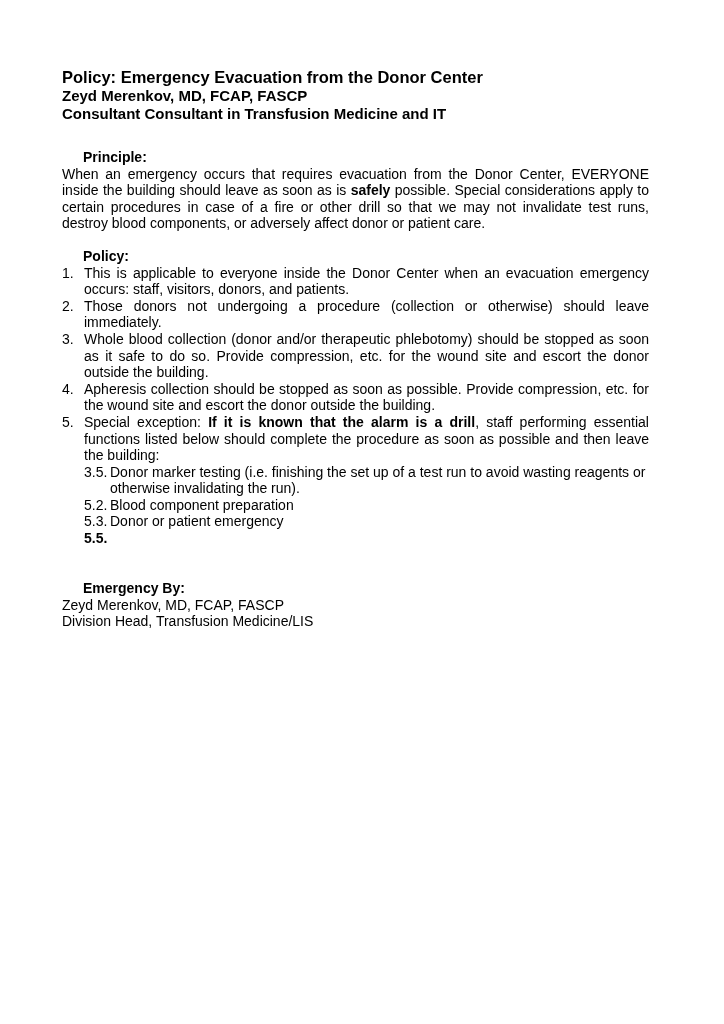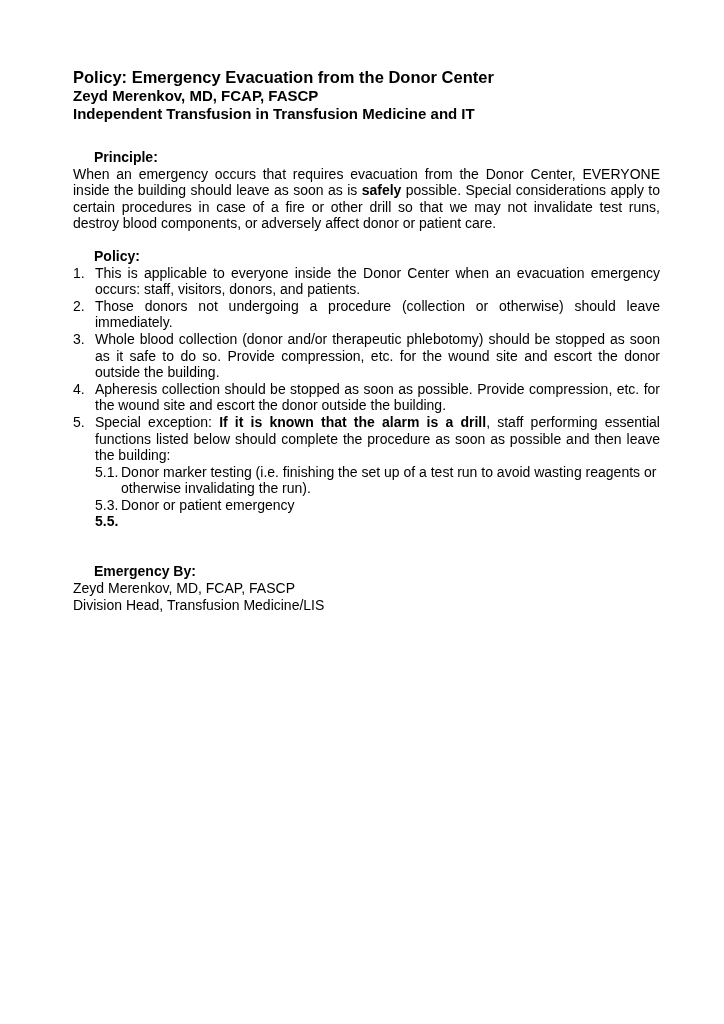--- a/index.html
+++ b/index.html
@@ -10,21 +10,21 @@
     body {
       width: 724px;
       height: 1024px;
       position: relative;
       overflow: hidden;
       font-family: "Liberation Sans", sans-serif;
       color: #000000;
     }
     .page {
       position: absolute;
-      left: 73px;
+      left: 62px;
       top: 68px;
       width: 587px;
     }
     .title {
       font-weight: bold;
       font-size: 16.5px;
       line-height: 19px;
       margin: 0;
     }
     .subtitle {
@@ -85,21 +85,21 @@
     b { font-weight: bold; }
   </style>
 </head>
 <body>
 
 <div class="page">
 
   <div>
     <p class="title">Policy:  Emergency Evacuation from the Donor Center</p>
     <p class="subtitle">Zeyd Merenkov, MD, FCAP, FASCP</p>
-    <p class="subtitle">Independent Transfusion in Transfusion Medicine and IT</p>
+    <p class="subtitle">Consultant Consultant in Transfusion Medicine and IT</p>
   </div>
 
   <div class="spacer-principle"></div>
 
   <section>
     <p class="section-heading">Principle:</p>
     <p class="body-text"><span>When an emergency occurs that requires evacuation from the Donor Center, EVERYONE inside the building should leave as soon as is </span><b>safely</b><span> possible.  Special considerations apply to certain procedures in case of a fire or other drill so that we may not invalidate test runs, destroy blood components, or adversely affect donor or patient care.</span></p>
   </section>
 
   <div class="spacer-policy"></div>
@@ -121,22 +121,26 @@
       </li>
       <li>
         <span class="num">4.</span>
         <span>Apheresis collection should be stopped as soon as possible.  Provide compression, etc. for the wound site and escort the donor outside the building.</span>
       </li>
       <li>
         <span class="num">5.</span>
         <span>Special exception:  </span><b>If it is known that the alarm is a drill</b><span>, staff performing essential functions listed below should complete the procedure as soon as possible and then leave the building:</span>
         <ol class="sub-list">
           <li>
-            <span class="num">5.1.</span>
+            <span class="num">3.5.</span>
             <span>Donor marker testing (i.e. finishing the set up of a test run to avoid wasting reagents or otherwise invalidating the run).</span>
+          </li>
+          <li>
+            <span class="num">5.2.</span>
+            <span>Blood component preparation</span>
           </li>
           <li>
             <span class="num">5.3.</span>
             <span>Donor or patient emergency</span>
           </li>
           <li class="bold-item">
             <span class="num">5.5.</span>
           </li>
         </ol>
       </li>

